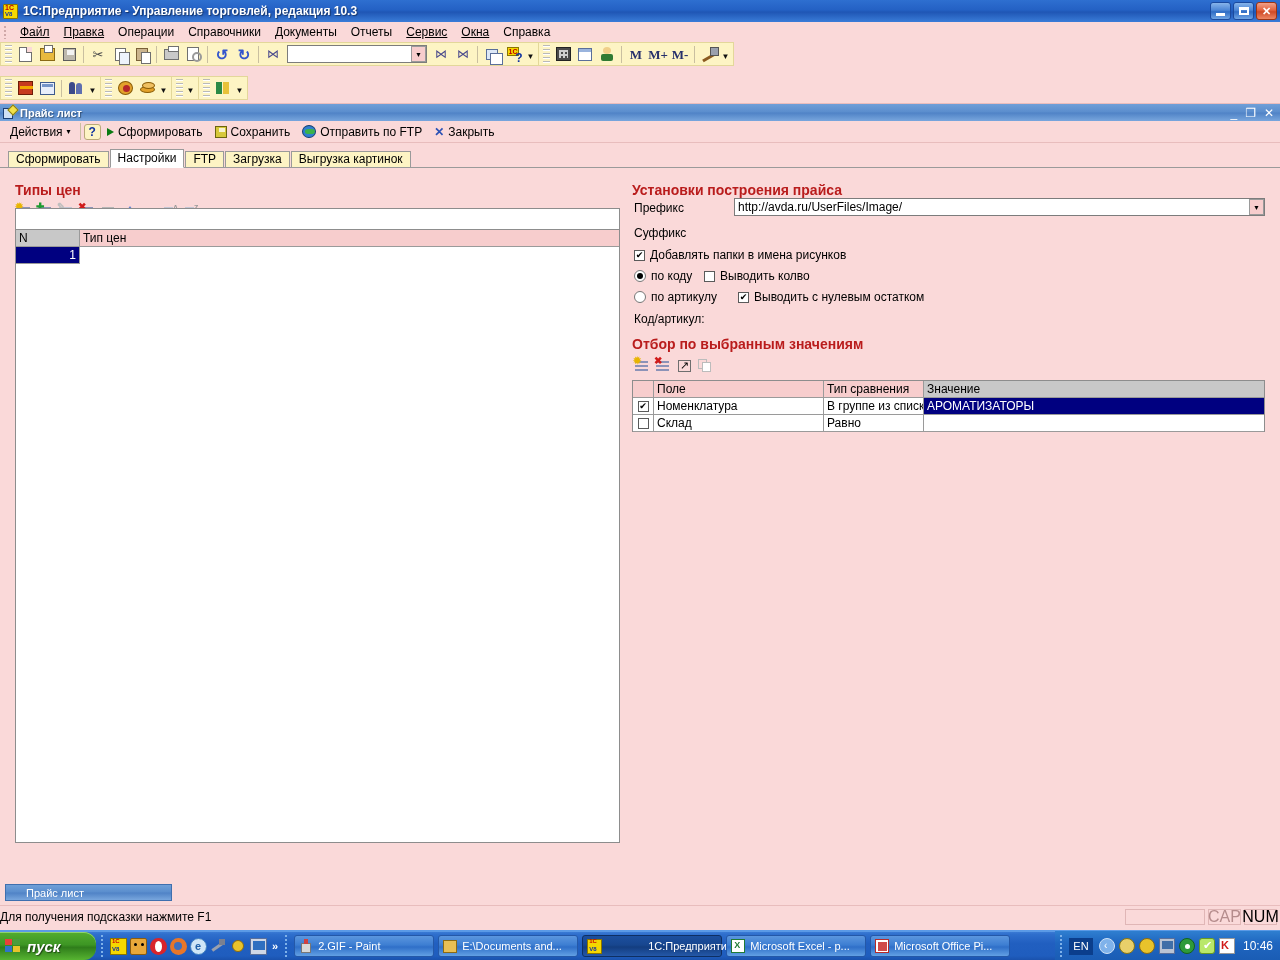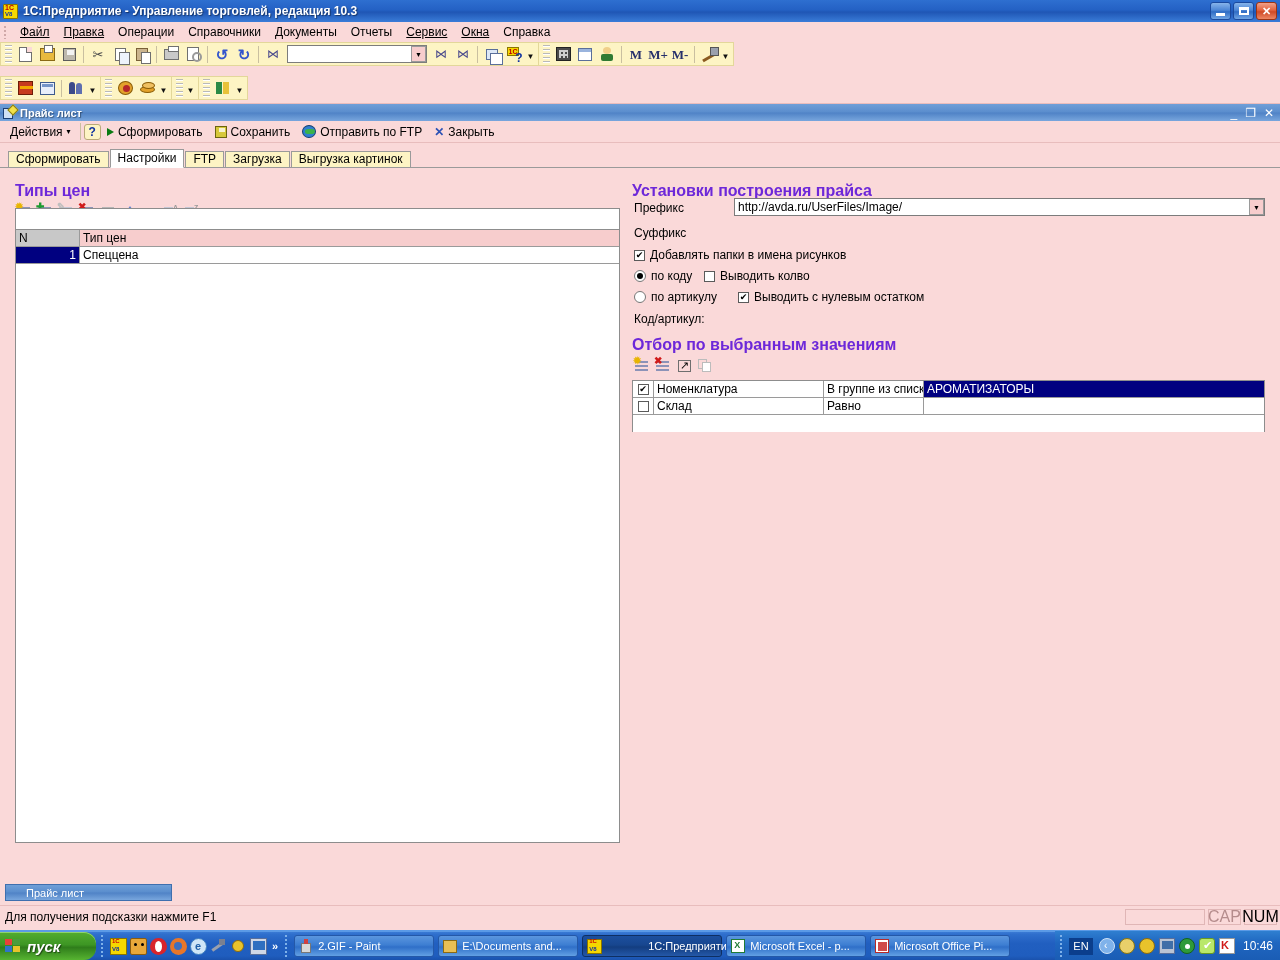--- a/index.html
+++ b/index.html
@@ -184,21 +184,21 @@
 
   .panes { position:relative; height:718px; background:#fad9d9; }
 
   
   .box {
     position:absolute; background:#ffffff; border:1px solid #8d8d8d;
   }
   .box-left { left:15px; top:40px; width:605px; height:635px; }
   .box-right { left:632px; top:40px; width:633px; height:635px; }
 
-  .sec-title { position:absolute; font-weight:bold; font-size:16px; color:#6d28d9; }
+  .sec-title { position:absolute; font-weight:bold; font-size:14px; color:#b91c1c; }
 
   
   .minitb { position:absolute; display:flex; align-items:center; gap:3px; }
   .mic { width:18px; height:16px; position:relative; flex:0 0 auto; }
   .lines { position:absolute; left:1px; top:3px; width:13px; height:11px; }
   .lines i { display:block; height:2px; background:#8c93b8; margin-bottom:2px; border:0; }
   .lines i:nth-child(1){width:13px}
   .lines i:nth-child(2){width:13px}
   .lines i:nth-child(3){width:13px}
   .badge { position:absolute; left:-1px; top:-2px; font-size:10px; font-weight:bold; line-height:1; }
@@ -235,21 +235,21 @@
   .radio.on:after { content:""; width:6px; height:6px; border-radius:50%; background:#000; }
 
   
   .winlist { position:absolute; left:0; top:881px; width:1280px; height:24px; background:#fad9d9; }
   .wlitem { position:absolute; left:5px; top:3px; width:167px; height:17px;
             background:linear-gradient(180deg,#6f9fd8 0%,#5a8dcd 48%,#4f82c6 52%,#78a6dd 100%);
             border:1px solid #3f6fae; display:flex; align-items:center; padding-left:3px; }
   .wlitem .ct { color:#fff; font-size:11px; }
   .statusbar { position:absolute; left:0; top:905px; width:1280px; height:22px;
                background:#fad9d9; border-top:1px solid #e8bdbd; display:flex; align-items:center; }
-  .sb-main { flex:1 1 auto; padding-left:5px; font-size:12px; }
+  .sb-main { flex:1 1 auto; font-size:12px; }
   .sb-cell { width:80px; height:16px; border:1px solid #e0b6b6; margin-right:3px; }
   .sb-ind { width:33px; height:16px; border:1px solid #e0b6b6; margin-right:3px;
             display:flex; align-items:center; justify-content:center; font-size:16px; }
   .sb-ind.off { color:#b58c8c; }
 
   
   .taskbar { position:absolute; left:0; top:930px; width:1280px; height:30px;
              background:linear-gradient(180deg,#3a7ad4 0%,#2f6fcd 8%,#215fc0 40%,#1f5dbe 85%,#1a52ad 100%);
              border-top:2px solid #5b9ae6; display:flex; align-items:center; }
   .start { width:98px; height:28px; margin-left:-2px; position:relative;
@@ -533,21 +533,20 @@
 
       <div class="box box-left"></div>
 
       <div class="grid" style="left:15px; top:61px; width:605px; height:35px; border-bottom:none;">
         <div class="grow ghead">
           <div class="gcell gray" style="width:64px;">N</div>
           <div class="gcell" style="width:539px; border-right:none;">Тип цен</div>
         </div>
         <div class="grow">
           <div class="gcell sel right" style="width:64px;">1</div>
-          <div class="gcell" style="width:539px; border-right:none;">Спеццена</div>
         </div>
       </div>
 
       <div class="sec-title" style="left:632px; top:14px;">Установки построения прайса</div>
 
       <div class="lbl" style="left:634px; top:33px;">Префикс</div>
       <div class="inp" style="left:734px; top:30px; width:531px;">
         <span>http://avda.ru/UserFiles/Image/</span>
         <span class="dd">▼</span>
       </div>
@@ -602,20 +601,26 @@
           <span style="position:absolute;left:2px;top:2px;width:13px;height:12px;border:1px solid #6f6f6f;"></span>
           <span style="position:absolute;left:4px;top:2px;font-size:11px;line-height:1;">↗</span>
         </span>
         <span class="mic dim">
           <span style="position:absolute;left:1px;top:1px;width:9px;height:10px;border:1px solid #bcbcbc;"></span>
           <span style="position:absolute;left:5px;top:4px;width:9px;height:10px;border:1px solid #bcbcbc;background:#fff;"></span>
         </span>
       </div>
 
       <div class="grid" style="left:632px; top:212px; width:633px; height:52px; border-bottom:none;">
+        <div class="grow ghead">
+          <div class="gcell" style="width:21px;"></div>
+          <div class="gcell" style="width:170px;">Поле</div>
+          <div class="gcell" style="width:100px;">Тип сравнения</div>
+          <div class="gcell gray" style="width:340px; border-right:none;">Значение</div>
+        </div>
         <div class="grow">
           <div class="gcell" style="width:21px; justify-content:center;">
             <span class="chk">✔</span>
           </div>
           <div class="gcell" style="width:170px;">Номенклатура</div>
           <div class="gcell" style="width:100px;">В группе из списка</div>
           <div class="gcell sel" style="width:340px; border-right:none;">АРОМАТИЗАТОРЫ</div>
         </div>
         <div class="grow">
           <div class="gcell" style="width:21px; justify-content:center;">

